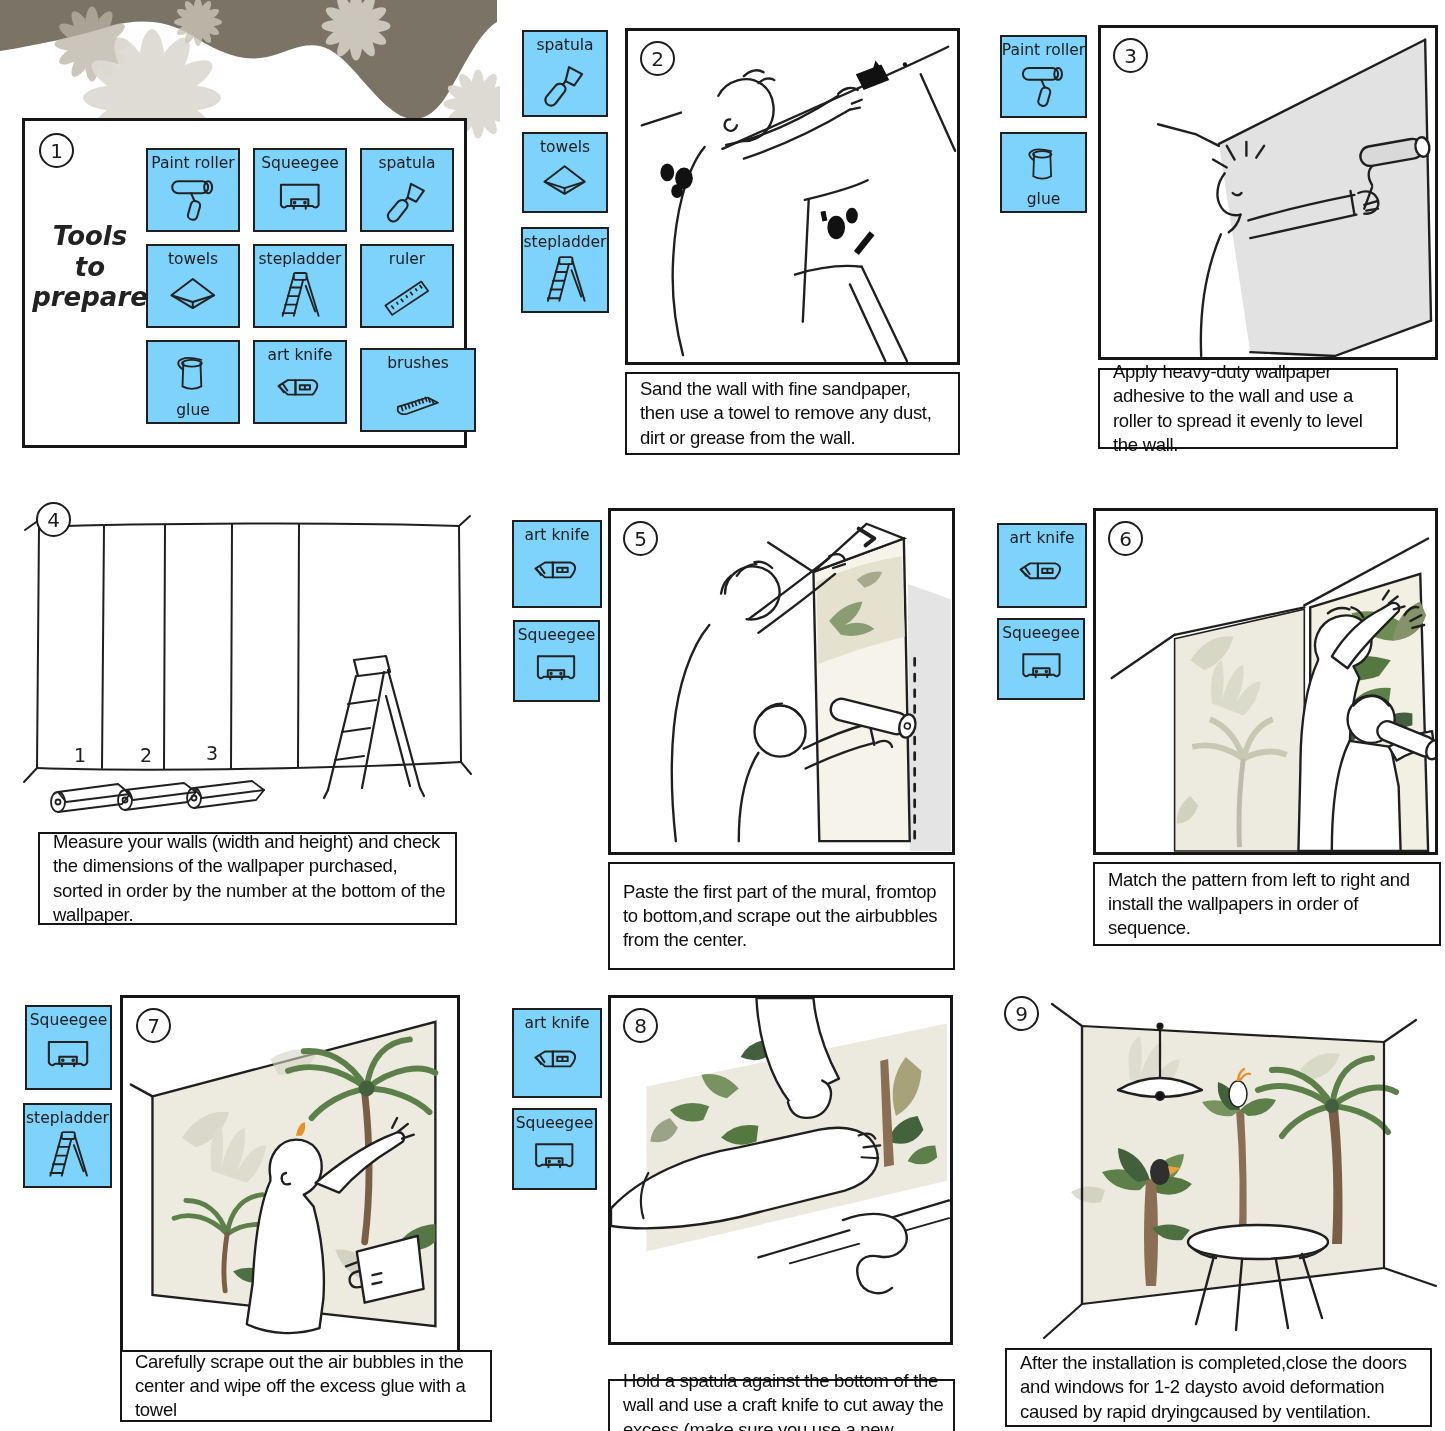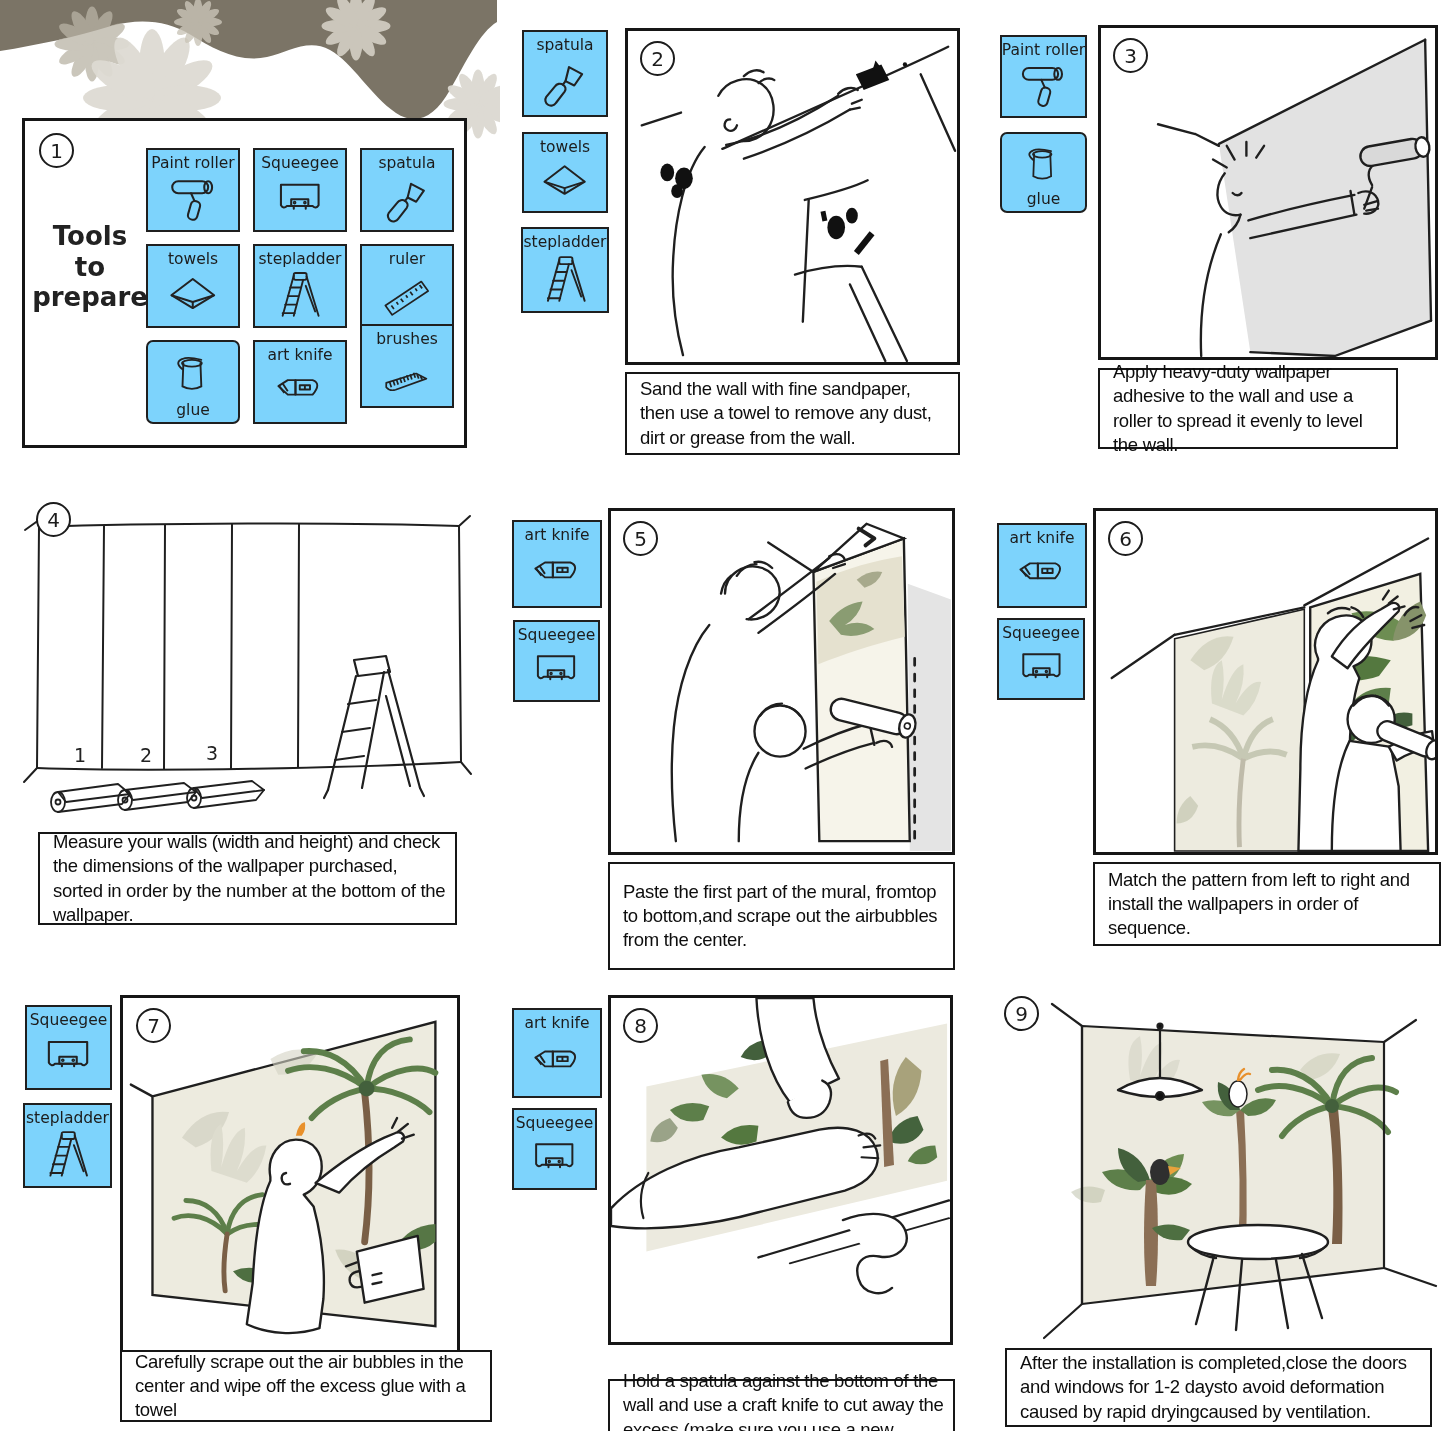--- a/index.html
+++ b/index.html
@@ -11,39 +11,39 @@
     font-family:"Liberation Serif",serif;font-weight:bold;font-size:31px;
     letter-spacing:2px;color:#45413a;}
   
   .stepnum{position:absolute;width:31px;height:31px;border:2.4px solid #1c1c1c;
     border-radius:50%;display:flex;align-items:center;justify-content:center;
     font-family:"DejaVu Sans",sans-serif;font-size:20px;color:#1c1c1c;background:#fff;z-index:5;}
   
   .toolbox{position:absolute;background:#7dd3fc;border:2.5px solid #1f1f1f;
     display:flex;flex-direction:column;align-items:center;justify-content:space-between;
     padding:5px 3px 4px 3px;box-sizing:border-box;}
-  .toolbox.label-bottom{flex-direction:column-reverse;border-radius:7px;}
+  .toolbox.label-bottom{flex-direction:column-reverse;}
   .tlabel{font-family:"DejaVu Sans",sans-serif;font-size:15.5px;color:#1c1c1c;
     white-space:nowrap;line-height:1.05;}
   .ticon{flex:1;width:78%;display:flex;align-items:center;justify-content:center;min-height:0;}
   .ticon svg{width:100%;height:100%;max-height:56px;}
   
   .mainbox{position:absolute;background:#fff;border:3px solid #161616;box-sizing:border-box;overflow:hidden;}
   .mainbox svg,.freesvg svg{width:100%;height:100%;display:block;}
   .freesvg{position:absolute;}
   
   .caption{position:absolute;background:#fff;border:2.5px solid #161616;box-sizing:border-box;
     display:flex;align-items:center;padding:6px 8px 6px 13px;}
   .caption span{font-family:"Liberation Sans",sans-serif;font-size:18.5px;
     letter-spacing:-0.3px;line-height:1.3;color:#0d0d0d;}
   
   #step1-box{position:absolute;left:22px;top:118px;width:445px;height:330px;
     border:3px solid #161616;background:#fff;box-sizing:border-box;}
   .tools-label{position:absolute;left:4px;top:100px;width:122px;text-align:center;
-    font-family:"DejaVu Sans",sans-serif;font-weight:bold;font-size:26px;color:#222;line-height:1.18;}
+    font-family:"DejaVu Sans",sans-serif;font-weight:bold;font-size:26px;color:#222;line-height:1.18;font-style:italic;}
   .tools-label span{display:block;}
   .panelnum{position:absolute;font-family:"DejaVu Sans",sans-serif;font-size:19px;color:#222;z-index:4;}
 </style>
 </head>
 <body>
 
 <div class="abs" style="left:0;top:0;width:500px;height:178px;">
   <svg viewBox="0 0 500 178">
     <defs>
       <g id="flower">
@@ -173,21 +173,21 @@
         <svg viewBox="0 0 64 64">
           <g fill="none" stroke="#222" stroke-width="2.2" stroke-linejoin="round">
             <path d="M7 27 l11 -7 h9 v17 h-9 z"></path>
             <path d="M12 24 l6 9 M8 27 l6 8"></path>
             <path d="M27 20 h20 q11 4 0 17 h-20 z"></path>
             <path d="M32 26 h12 v5 h-12 z M38 26 v5"></path>
           </g>
         </svg>
       </span>
   </div>
-  <div class="toolbox" style="left:335px;top:203px;width:94px;height:84px;">
+  <div class="toolbox" style="left:335px;top:227px;width:116px;height:84px;">
     <span class="tlabel">brushes</span>
     <span class="ticon">
         <svg viewBox="0 0 64 64">
           <g fill="none" stroke="#222" stroke-width="2" stroke-linejoin="round">
             <path d="M8 42 l35 -11 12 6 -36 13 q-7 2 -11 -3 z"></path>
             <path d="M12 41 l2 6 M16 39 l2 6 M20 38 l2 6 M24 36 l2 6 M28 35 l2 6 M32 33 l2 6 M36 32 l2 6 M40 30 l2 6 M44 32 l2 5 M48 34 l2 4"></path>
           </g>
         </svg>
       </span>
   </div>

